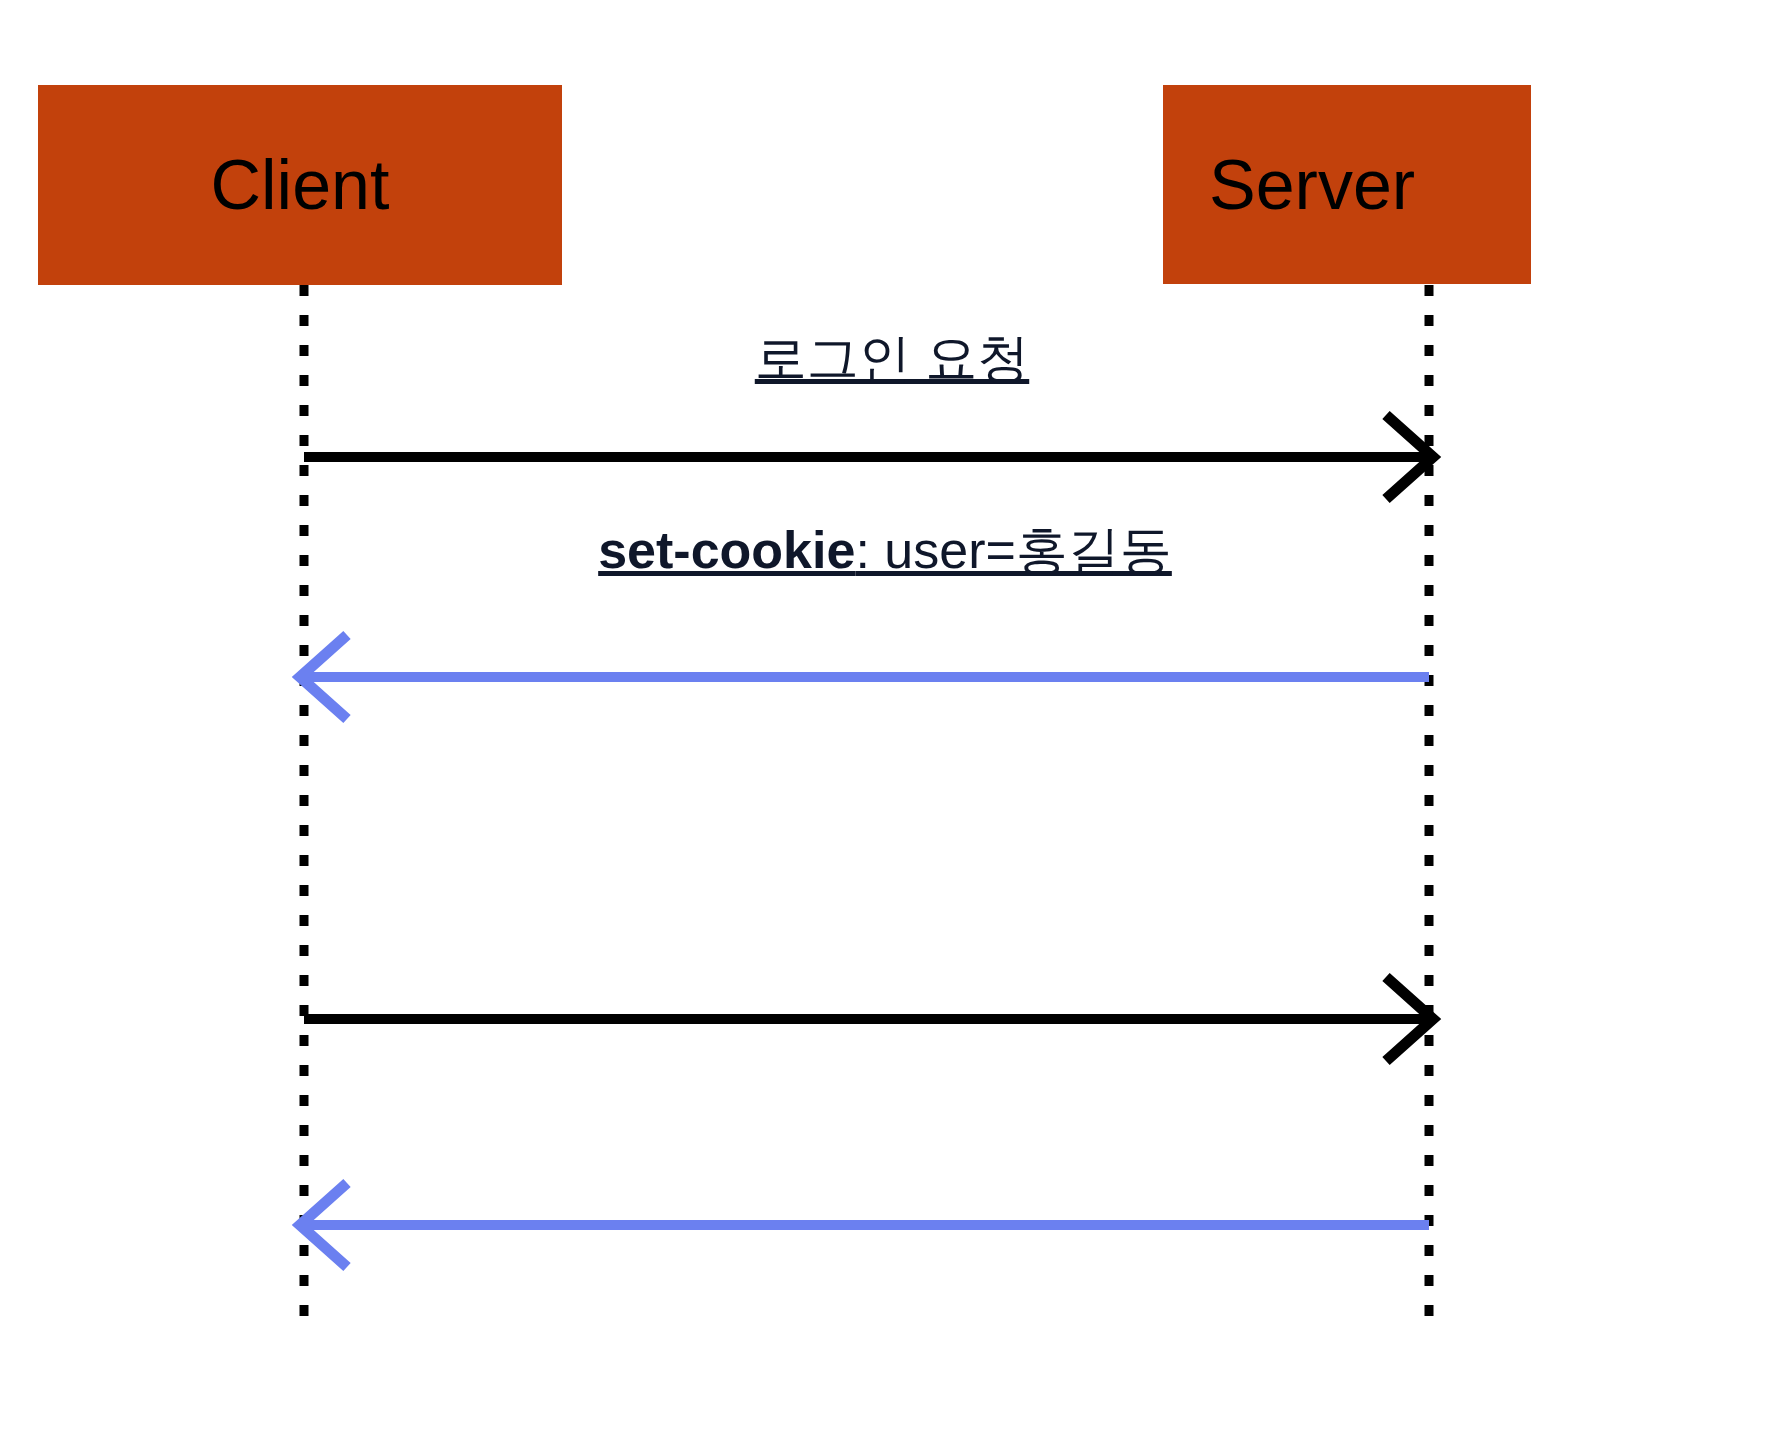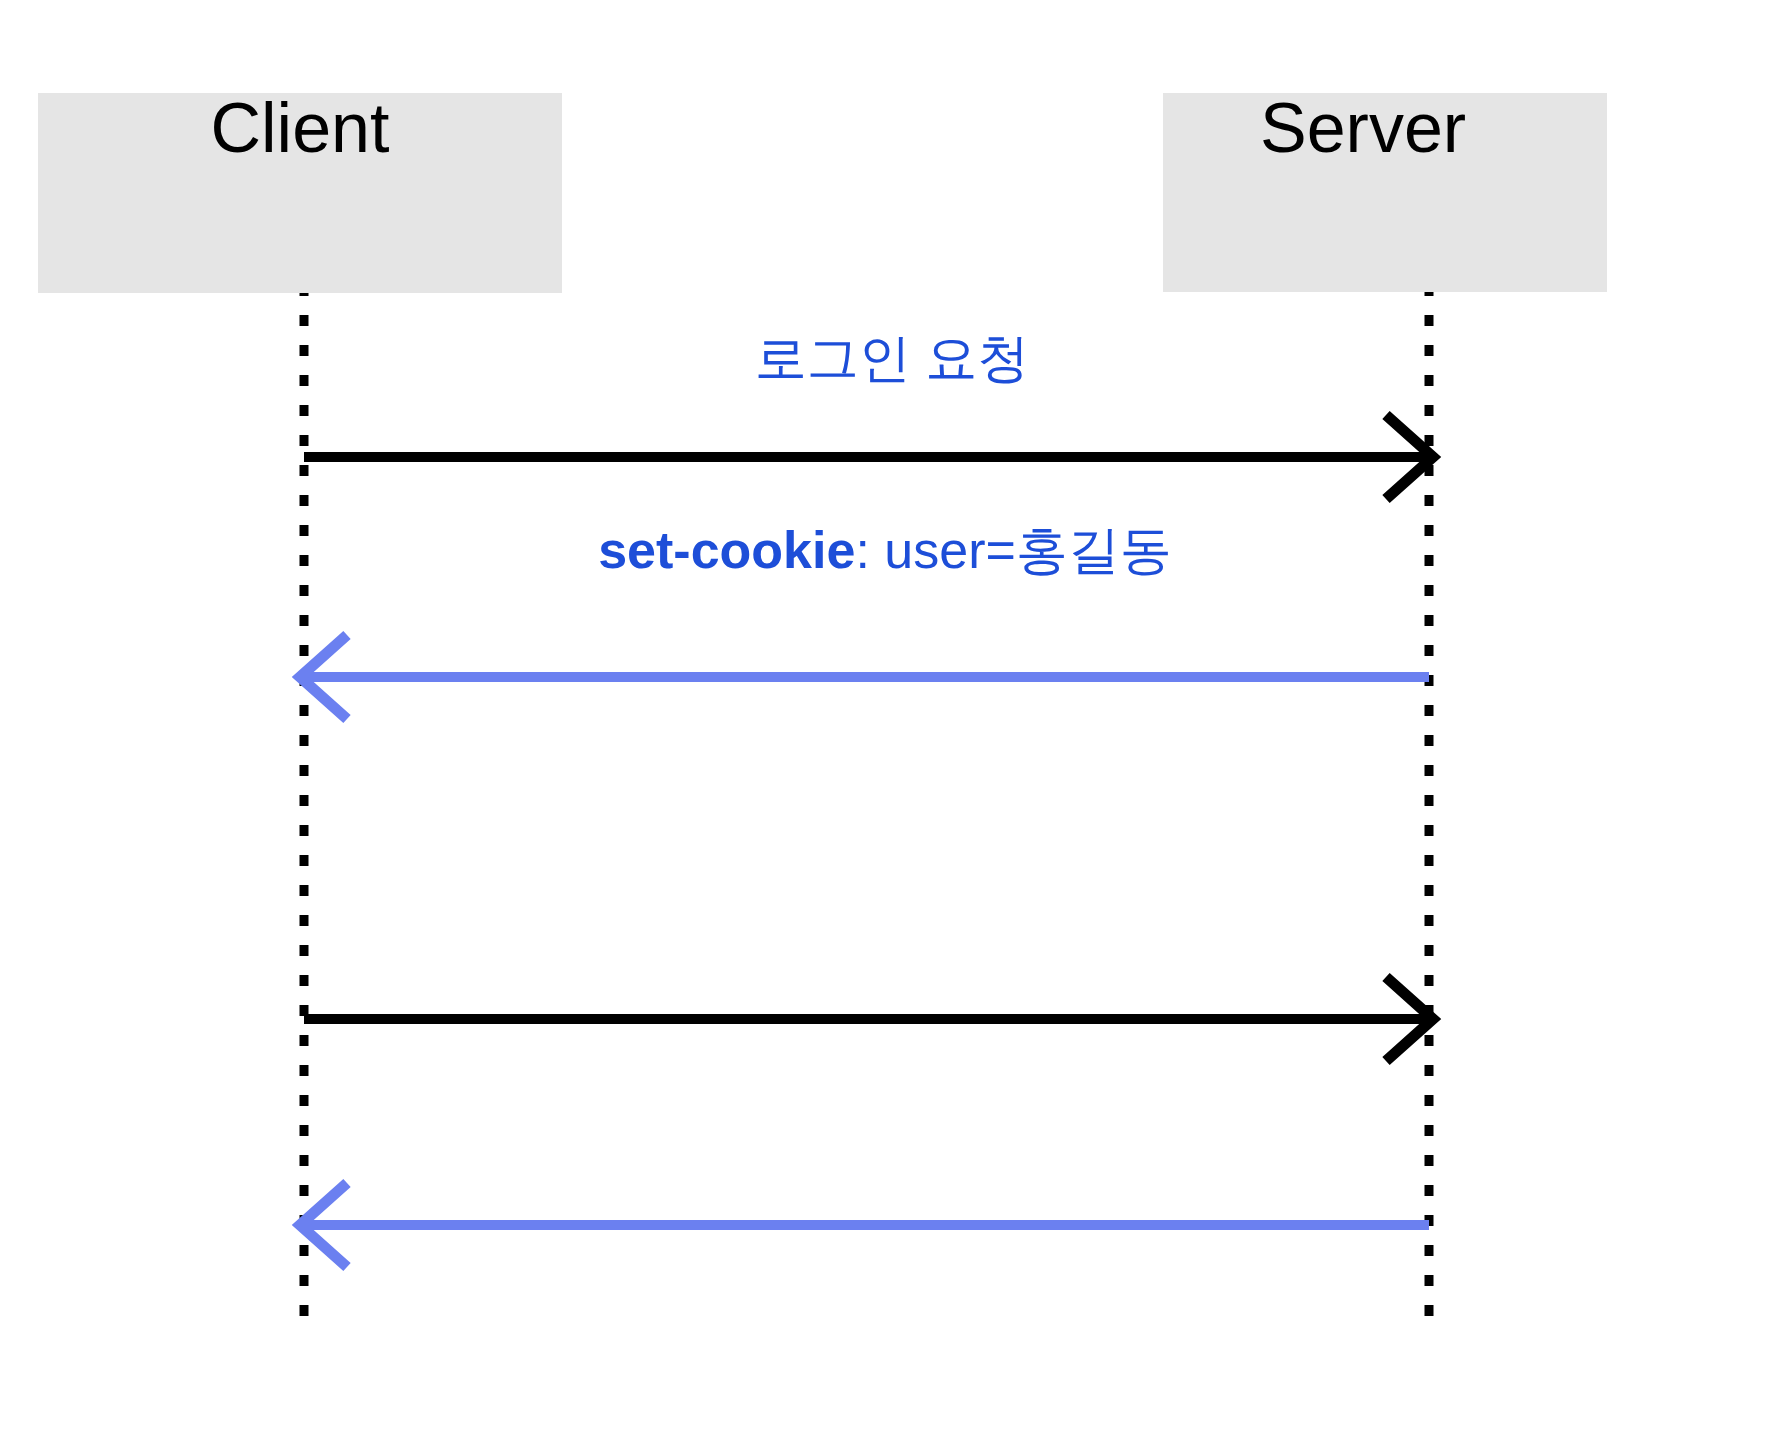--- a/index.html
+++ b/index.html
@@ -21,58 +21,58 @@
   .svg-layer {
     position: absolute;
     left: 0;
     top: 0;
     width: 1774px;
     height: 1456px;
   }
   
   .participant-box {
     position: absolute;
-    background: #e5e5e5;
+    background: #c2410c;
     display: flex;
-    align-items: flex-start;
+    align-items: center;
     justify-content: center;
     box-sizing: border-box;
-    margin-top: 8px;
   }
   .participant-label {
     font-size: 70px;
     line-height: 1;
     color: #000000;
     font-weight: 400;
     letter-spacing: 0px;
     white-space: nowrap;
   }
   #box-client {
     left: 38px;
     top: 85px;
     width: 524px;
     height: 200px;
   }
   #box-server {
     left: 1163px;
     top: 85px;
-    width: 444px;
+    width: 368px;
     height: 199px;
     justify-content: flex-start;
-    padding-left: 97px;
+    padding-left: 46px;
   }
   
   .msg-label {
     position: absolute;
-    color: #1d4ed8;
+    color: #0f172a;
     font-size: 52px;
     line-height: 1.16;
     white-space: nowrap;
     text-align: center;
     transform: translateX(-50%);
+    text-decoration: underline;
   }
   .msg-label b {
     font-weight: 700;
   }
   .msg-line-2 {
     display: block;
   }
   #label-m1 { left: 892px; top: 328px; }
   #label-m2 { left: 855px; top: 520px; margin-left: 30px; }
   #label-m3 { left: 840px; top: 760px; }

